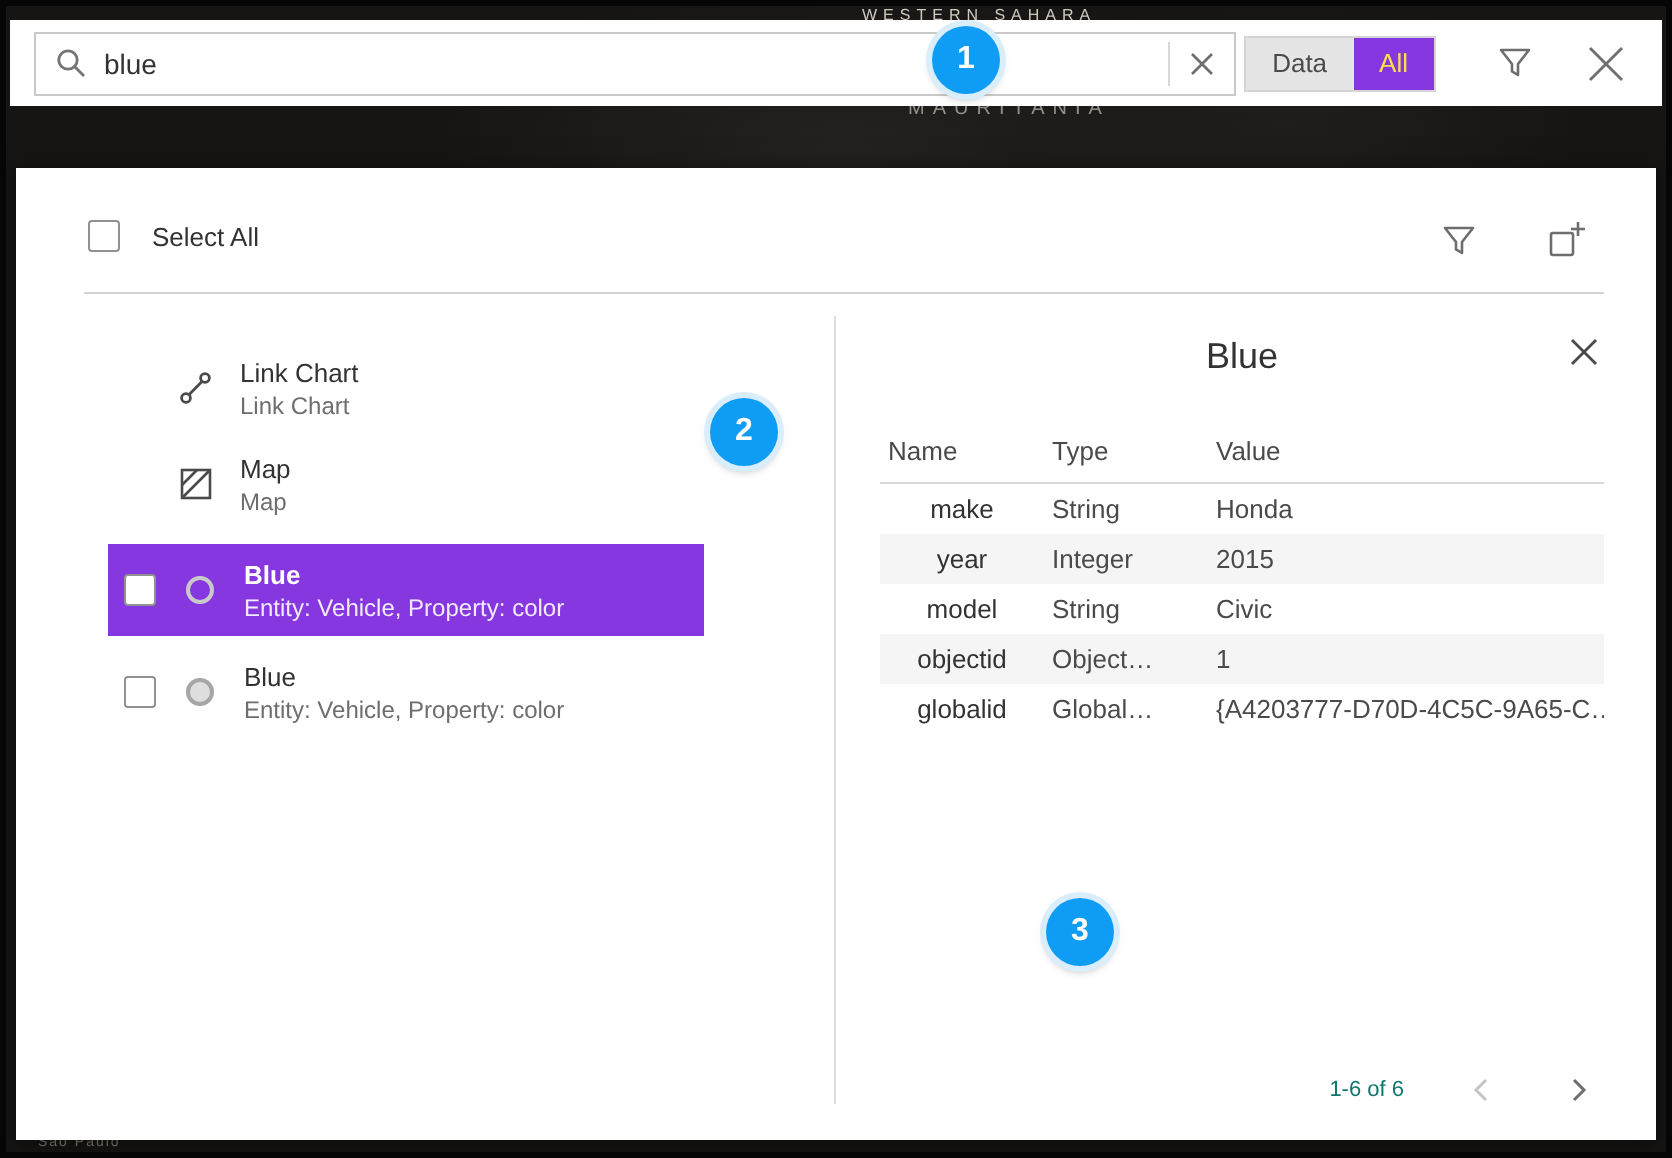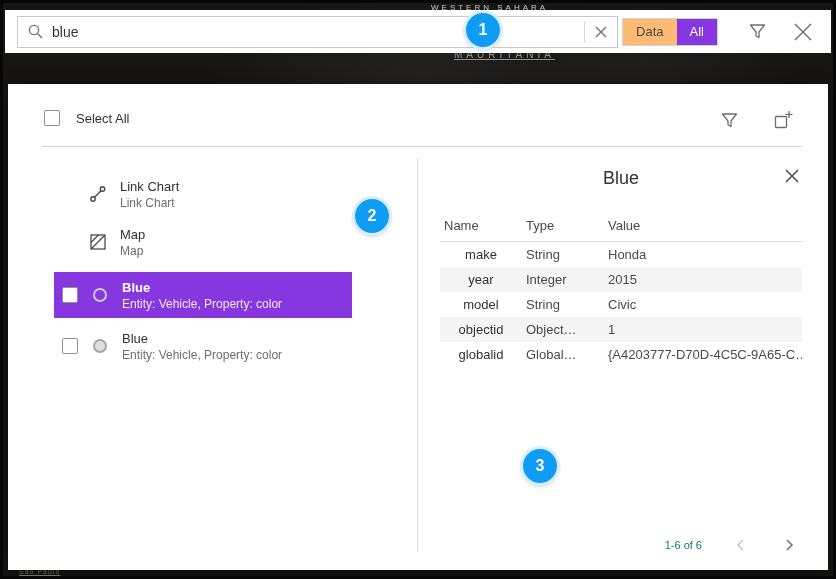--- a/index.html
+++ b/index.html
@@ -7,40 +7,40 @@
   body { font-family:"Liberation Sans","DejaVu Sans",sans-serif; }
   .screen {
     position:relative; width:836px; height:579px;
     background:#141414; border:3px solid #060606; overflow:hidden;
   }
   
   .map-bg { position:absolute; inset:0; background:
       radial-gradient(220px 90px at 640px 60px, #1f1e1c 0%, rgba(20,20,20,0) 70%),
       radial-gradient(300px 120px at 420px 70px, #242220 0%, rgba(20,20,20,0) 70%),
       #161514; }
-  .map-label { position:absolute; color:#93908a; letter-spacing:4px; font-size:10px; white-space:nowrap;text-decoration:underline; }
+  .map-label { position:absolute; color:#93908a; letter-spacing:4px; font-size:10px; white-space:nowrap; }
   .map-label.top { top:0px; left:428px; font-size:8px; color:#cfcabf; letter-spacing:3px; z-index:4; }
   .map-label.mid { top:46px; left:451px; z-index:4; }
   .map-label.bottom { top:565px; left:16px; font-size:7px; letter-spacing:1px; color:#8a857e; z-index:6; }
 
   
   .search-bar { position:absolute; top:7px; left:2px; right:2px; height:43px;
     background:#fff; display:flex; align-items:center; padding:0 12px; z-index:5; }
   .search-box { width:601px; height:32px; border:1px solid #c9c9c9; display:flex; align-items:center; background:#fff; }
   .search-box .mag { width:34px; display:flex; justify-content:center; align-items:center; }
   .search-box input { flex:1; border:none; outline:none; font-size:14px; color:#323232;
     font-family:"Liberation Sans",sans-serif; background:transparent; }
   .search-box .sb-divider { width:1px; height:22px; background:#d8d8d8; }
   .clear-btn { width:32px; height:100%; display:flex; align-items:center; justify-content:center;
     color:#6e6e6e; font-size:16px; cursor:pointer; background:none; border:none; }
   .search-spacer { flex:1; }
   .segmented { display:flex; border:1px solid #d4d4d4; height:28px; }
-  .seg-btn { border:none; background:#fdba74; color:#4a4a4a; font-size:13px; padding:0 13px;
+  .seg-btn { border:none; background:#e5e5e5; color:#4a4a4a; font-size:13px; padding:0 13px;
     cursor:pointer; font-family:"Liberation Sans",sans-serif; }
-  .seg-btn.active { background:#8637e0; color:#ffffff; }
+  .seg-btn.active { background:#8637e0; color:#fde047; }
   .icon-btn { background:none; border:none; cursor:pointer; display:flex; align-items:center; justify-content:center; padding:4px; }
   .sb-filter { margin-left:26px; }
   .sb-close { margin-left:18px; margin-right:2px; }
 
   
   .modal { position:absolute; left:5px; right:5px; top:81px; bottom:6px; background:#fff;
     z-index:8; box-shadow:0 2px 12px rgba(0,0,0,.55); }
   .select-all-row { position:absolute; top:26px; left:36px; display:flex; align-items:center; gap:16px; }
   .checkbox { width:16px; height:16px; border:1px solid #919191; border-radius:2px; background:#fff; cursor:pointer; flex:none; }
   .select-all-label { font-size:13px; color:#323232; }

